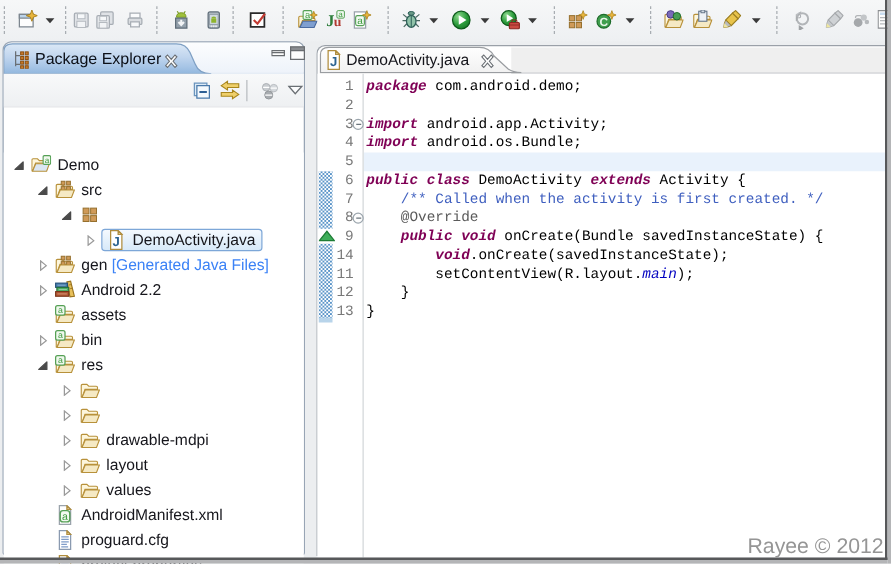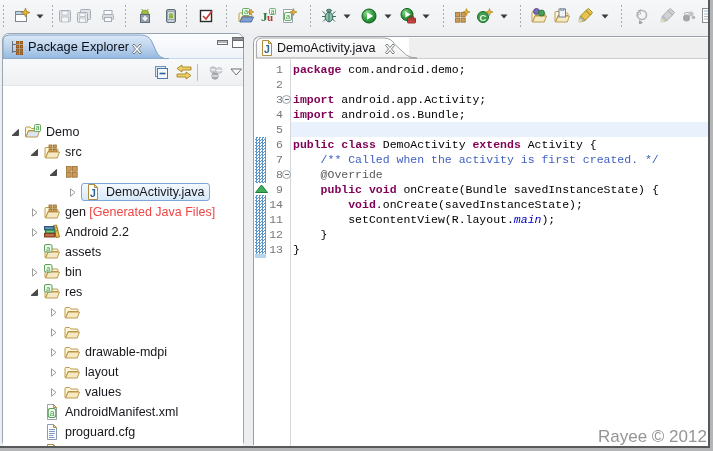--- a/index.html
+++ b/index.html
@@ -9,34 +9,34 @@
   background:repeating-linear-gradient(180deg,#a8adb2 0 2px,rgba(0,0,0,0) 2px 4px); }
 #pkg { position:absolute; left:2px; top:33px; width:242px; height:411px;
   background:#ffffff; border:1px solid #98a5b5; border-radius:7px 7px 2px 2px; }
 #pkgtabrow { position:absolute; left:0; top:0; width:240px; height:25px;
   background:linear-gradient(180deg,#fcfdfe,#eef3fa); border-bottom:1px solid #c8d8ec; border-radius:7px 7px 0 0; }
 #pkgtab-text { position:absolute; left:25px; top:5px; font-size:12.8px; color:#0c1018; }
 #pkgrow2 { position:absolute; left:0; top:25px; width:240px; height:27px;
   background:linear-gradient(180deg,#f8f9fa,#eef0f2); border-bottom:1px solid #e3e5e8; }
 #tree { position:absolute; left:0; top:52px; width:240px; height:355px; background:#fff;margin-top:36px; }
 .trow { position:absolute; height:20px; line-height:20px; font-size:12.5px; color:#16161c; white-space:nowrap; }
-.grey { color:#ef4444; }
+.grey { color:#3b82f6; }
 #editor { position:absolute; left:253px; top:36px; width:456px; height:409px;
   background:#ffffff; border-left:1px solid #9aa0a8; border-top:1px solid #9aa0a8; border-radius:7px 0 0 0; }
 #edstrip { position:absolute; left:155px; top:1px; width:300px; height:21px; background:#efefef; border-bottom:1px solid #c9ccd0; }
 #edtab { position:absolute; left:0; top:0; width:175px; height:22px; }
 #edtab-text { position:absolute; left:23px; top:4px; font-size:12.5px; color:#14141a; }
 #edcontent { position:absolute; left:0; top:22px; width:455px; height:387px; background:#fff; }
 #gutterline { position:absolute; left:36px; top:0; width:1px; height:387px; background:#d4d7da; }
 #curline { position:absolute; left:37px; top:63px; width:417px; height:15px; background:#e9f2fc; }
 .lnum { position:absolute; width:27px; text-align:right; font-family:"Liberation Mono",monospace;
   font-size:11.5px; line-height:15px; color:#787878; }
 #code { position:absolute; left:39px; top:3px; font-family:"Liberation Mono",monospace;
   font-size:11.5px; line-height:15px; color:#000000; white-space:pre; }
-.kw { color:#7f0055; font-weight:bold; }
+.kw { color:#7f0055; font-weight:bold;font-style:italic; }
 .doc { color:#3f5fbf; }
 .ann { color:#5a5a5a; }
 .sf { color:#0000c0; font-style:italic; }
 #hatch1,#hatch2 { position:absolute; left:1px; width:11px;
   background-image:conic-gradient(#5a94c8 90deg,#ffffff 90deg 180deg,#5a94c8 180deg 270deg,#ffffff 270deg);
   background-size:3px 3px; }
 #watermark { position:absolute; left:598px; top:427px; width:110px; font-size:17px; color:#959595; }
 .fold { position:absolute; width:9px; height:9px; border:1px solid #9aa4ac; border-radius:50%;
   background:#fdfdfd; }
 .fold::after { content:""; position:absolute; left:1.5px; top:3px; width:4px; height:1px; background:#6a747c; }

